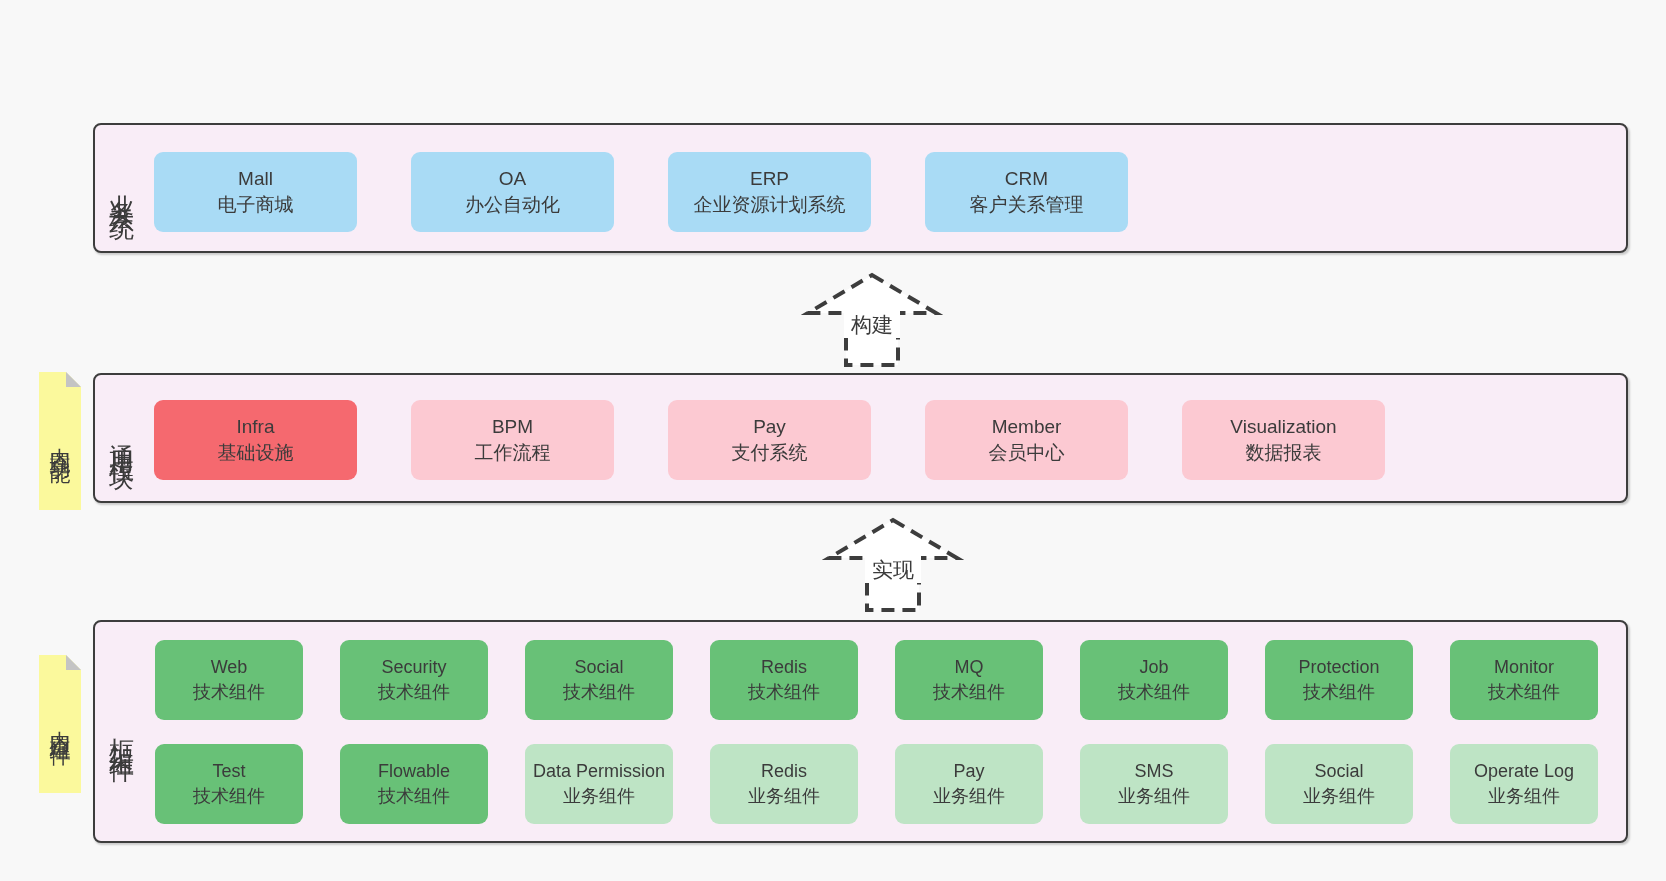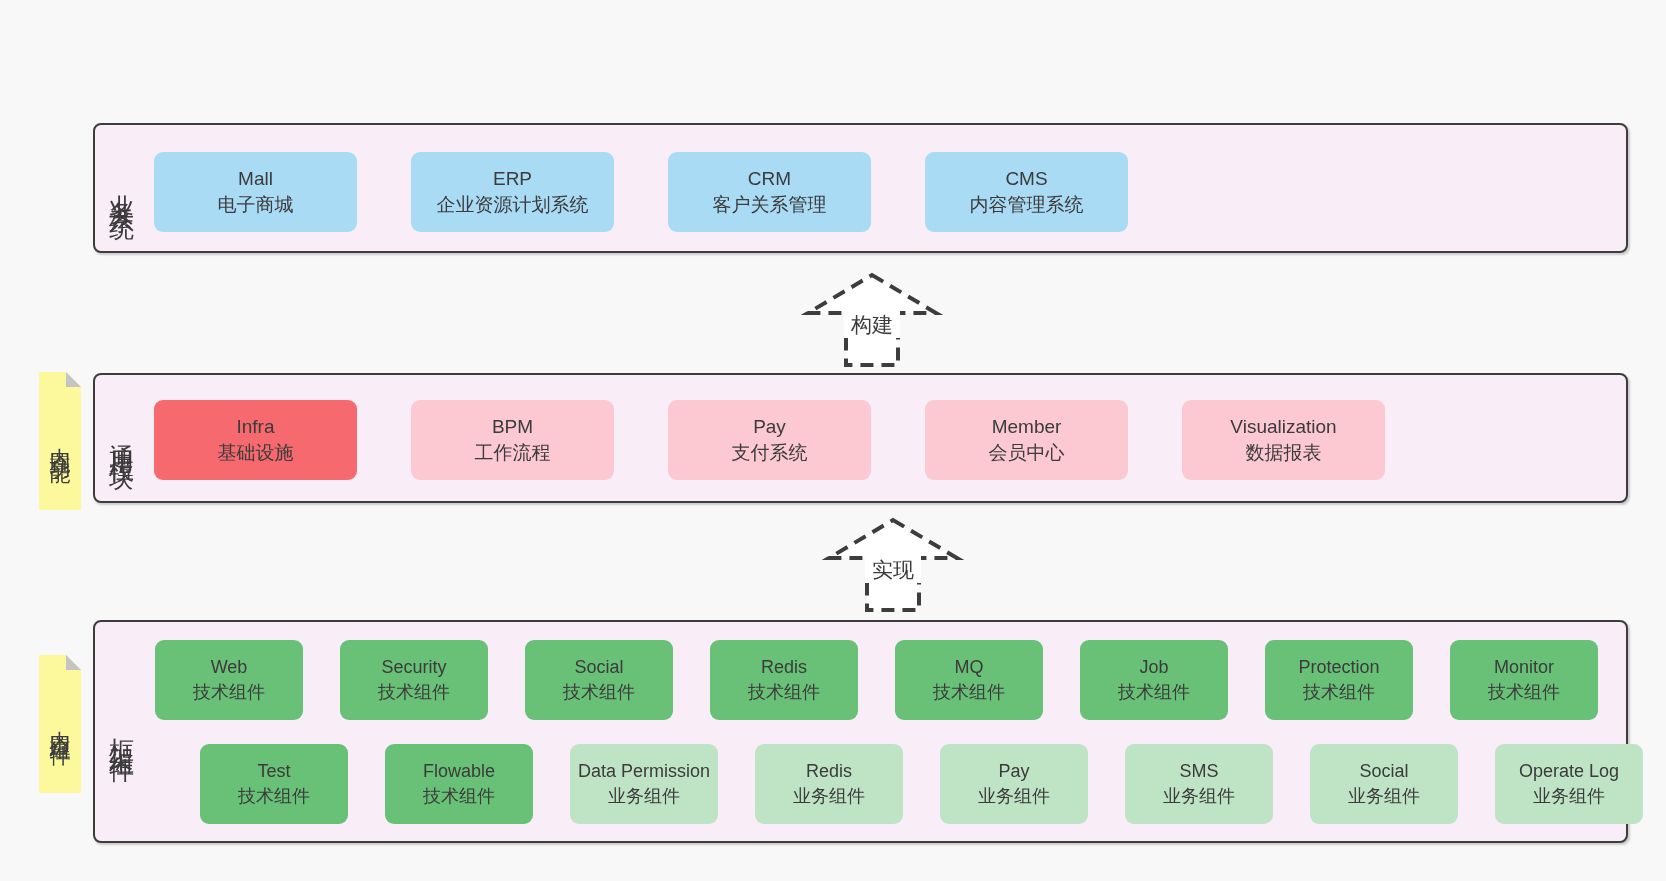--- a/index.html
+++ b/index.html
@@ -22,21 +22,21 @@
 
   .layer-label { position:absolute; left:11px; top:0; height:100%; display:flex; align-items:center; }
   .vtext { writing-mode:vertical-rl; text-orientation:upright; letter-spacing:7px; font-size:25px; color:var(--text,#3b3b3b); }
 
   .row { position:absolute; display:flex; }
   .row6 { left:59px; gap:54px; }
   #row-business { top:27px; }
   #row-modules  { top:25px; }
   .row8 { left:60px; gap:37px; }
   #row-comp-1 { top:18px; }
-  #row-comp-2 { top:122px;margin-left:45px; }
+  #row-comp-2 { top:122px; }
 
   .box {
     box-sizing:border-box; height:80px; border-radius:9px;
     display:flex; flex-direction:column; align-items:center; justify-content:center;
     text-align:center; line-height:26px; font-size:19px;
   }
   .box6 { width:203px; }
   .box8 { width:148px; font-size:18px; line-height:25px; }
   .b-blue   { background:var(--box-blue,#a9dbf5); }
   .b-red    { background:var(--box-red,#f5696f); }
@@ -71,30 +71,30 @@
   <div class="layer" id="layer-business">
     <div class="layer-label">
       <span class="vtext">业务系统</span>
     </div>
     <div class="row row6" id="row-business">
       <div class="box box6 b-blue">
         <div>Mall</div>
         <div>电子商城</div>
       </div>
       <div class="box box6 b-blue">
+        <div>OA</div>
+        <div>办公自动化</div>
+      </div>
+      <div class="box box6 b-blue">
         <div>ERP</div>
         <div>企业资源计划系统</div>
       </div>
       <div class="box box6 b-blue">
         <div>CRM</div>
         <div>客户关系管理</div>
-      </div>
-      <div class="box box6 b-blue">
-        <div>CMS</div>
-        <div>内容管理系统</div>
       </div>
     </div>
   </div>
 
   <svg class="arrow" id="arrow-build" width="170" height="100" viewBox="0 0 170 100">
     <path d="M85 5 L149 43 L111 43 L111 95 L59 95 L59 43 L21 43 Z"></path>
     <rect x="57" y="40" width="56" height="28" fill="#ffffff"></rect>
     <text x="85" y="62" text-anchor="middle">构建</text>
   </svg>
 

